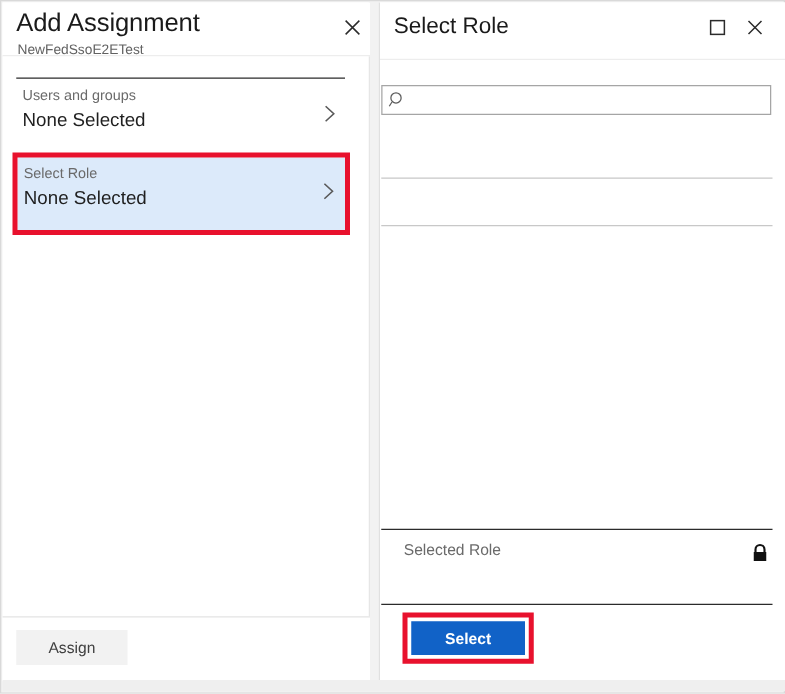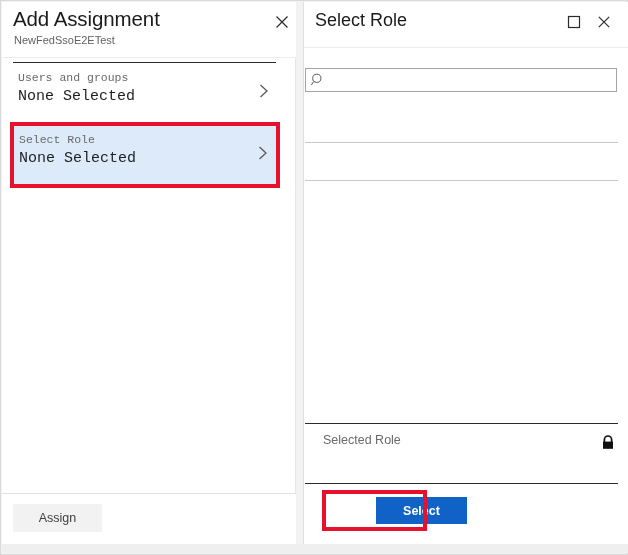--- a/index.html
+++ b/index.html
@@ -33,21 +33,21 @@
     width: 294px;
     height: 543px;
     background: #ffffff;
     box-sizing: border-box;
     border-right: 1px solid #e6e6e6;
   }
   #left-header {
     position: absolute;
     left: 0; top: 0;
     width: 294px;
-    height: 56px;
+    height: 43px;
     box-sizing: border-box;
     border-bottom: 1px solid #ededed;
     background: #ffffff;
   }
   #left-title {
     position: absolute;
     left: 11px; top: 5px;
     font-size: 20.5px;
     font-weight: 400;
     color: #1a1a1a;
@@ -78,21 +78,20 @@
   }
 
   
   .selector-row {
     position: absolute;
     left: 11px;
     width: 264px;
     height: 56px;
     cursor: pointer;
     box-sizing: border-box;
-    font-family: Liberation Mono, monospace;
   }
   #row-users { top: 62px; }
   #row-role {
     top: 124px;
     left: 12px;
     width: 262px;
     height: 58px;
     background: #dceafa;
   }
   .row-caption {
@@ -270,21 +269,20 @@
     left: 25px; top: 495px;
     width: 91px;
     height: 27px;
     background: #1162c7;
     color: #ffffff;
     border: none;
     font-family: "Liberation Sans", sans-serif;
     font-size: 12.5px;
     font-weight: bold;
     cursor: pointer;
-    margin-left: 47px;
   }
   #select-callout {
     position: absolute;
     left: 18px; top: 488px;
     width: 105px;
     height: 41px;
     box-sizing: border-box;
     border: 4px solid #e8112d;
     pointer-events: none;
   }

